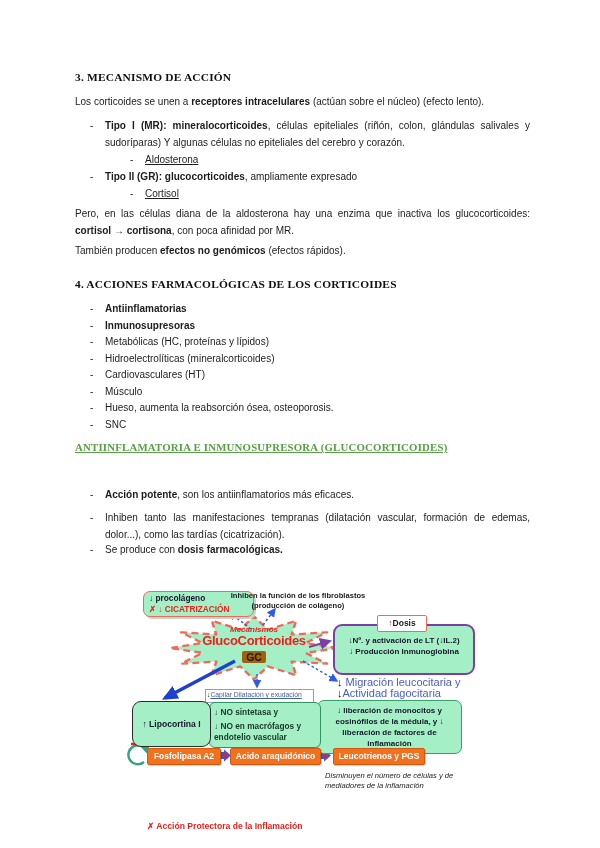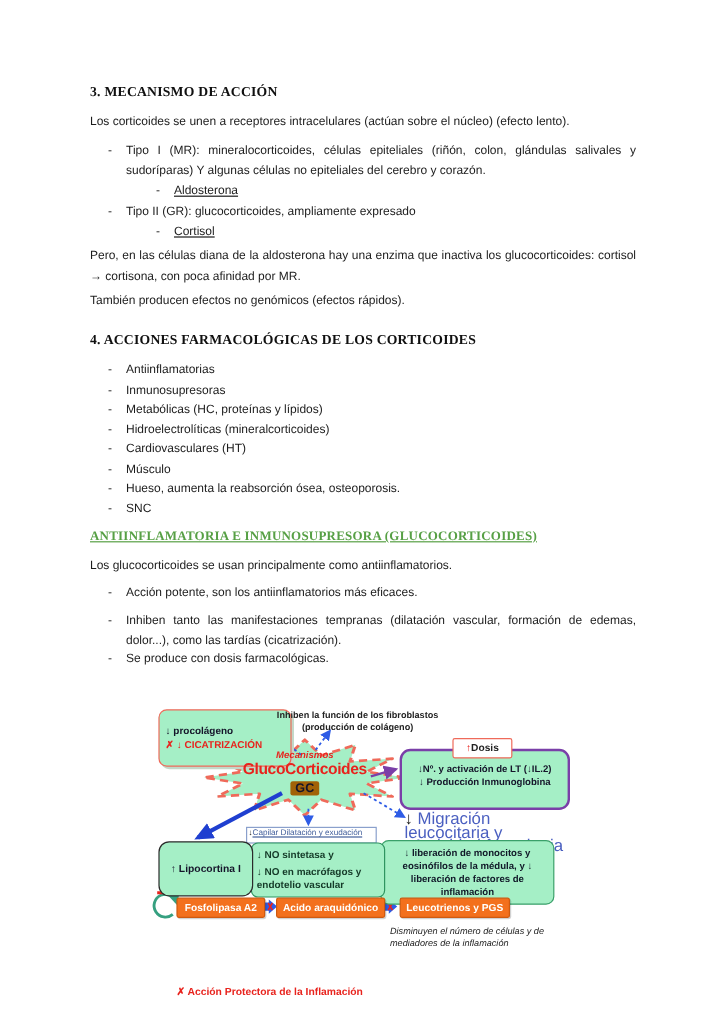--- a/index.html
+++ b/index.html
@@ -7,40 +7,40 @@
         font-family:"Liberation Sans",sans-serif;color:#1c1c1c;border-radius:26px;}
   .abs{position:absolute;}
   .body{font-size:10px;line-height:17px;color:#1c1c1c;}
   .just{text-align:justify;}
   .serifh{font-family:"Liberation Serif",serif;font-weight:bold;font-size:11.4px;color:#101010;letter-spacing:.2px;}
   .greenh{font-family:"Liberation Serif",serif;font-weight:bold;font-size:10.8px;color:#57a045;
           text-decoration:underline;letter-spacing:.2px;}
   .bullet{display:flex;}
   .dash{width:15px;flex:none;}
   .subul{text-decoration:underline;}
-  b{font-weight:normal;}
+  b{font-weight:bold;}
 
   
   .diagram{position:absolute;left:123px;top:585px;width:360px;height:240px;font-family:"Liberation Sans",sans-serif;}
   .mintbox{position:absolute;background:#a5efc6;border-radius:7px;font-weight:bold;color:#15152a;}
-  .procolageno{left:9px;top:6px;width:99px;border:1.4px solid #ef6a5a;padding:12px 5px;
+  .procolageno{left:20px;top:6px;width:99px;border:1.4px solid #ef6a5a;padding:1px 5px;
                font-size:8.3px;line-height:11px;box-shadow:2px 2px 0 #c3d8c8;}
   .procolageno .l2{color:#e8231d;}
   .fibro{left:106px;top:6px;width:138px;font-size:7.6px;line-height:10px;font-weight:bold;color:#222;text-align:center;}
   .startext{left:52px;top:40px;width:158px;text-align:center;}
   .star1{font-size:8px;font-style:italic;font-weight:bold;color:#e8231d;line-height:9px;}
   .star2{font-size:13px;font-weight:bold;color:#e8231d;line-height:13px;letter-spacing:-.3px;}
   .star3{display:inline-block;background:#a16207;padding:0 4px;font-size:10.5px;font-weight:bold;color:#15152a;line-height:12px;border-radius:2px;}
   .dosis{left:254px;top:30px;width:48px;height:15px;background:#fff;border:1.5px solid #ef6a5a;border-radius:2px;
          font-size:8.5px;font-weight:bold;color:#222;text-align:center;line-height:14px;z-index:3;}
   .dosis .up{color:#e8231d;}
   .ltbox{left:210px;top:39px;width:138px;height:38px;border:2px solid #7a3fa8;border-radius:9px;
          font-size:8px;line-height:11px;text-align:center;padding-top:9px;z-index:2;}
   .rechazo{left:209px;top:80px;width:142px;font-size:8px;font-weight:bold;color:#e8231d;text-align:center;line-height:10px;}
-  .migr{left:214px;top:92px;font-size:14px;line-height:11px;font-weight:bold;}
+  .migr{left:214px;top:92px;font-size:11px;line-height:11px;font-weight:bold;}
   .migr .ar{color:#111;}
   .migr .tx{color:#4a5fc0;font-weight:normal;}
   .monocitos{left:194px;top:115px;width:137px;height:48px;border:1.2px solid #3aa06a;font-size:8px;line-height:11px;
              display:flex;align-items:center;text-align:center;padding:2px 3px;color:#101828;}
   .capilar{left:82px;top:104px;width:106px;height:12px;background:#fff;border:1px solid #8aa0cc;
            font-size:6.8px;line-height:10px;color:#44609c;white-space:nowrap;padding-left:1px;}
   .capilar .ar{color:#111;font-weight:bold;}
   .capilar .tx{text-decoration:underline;}
   .nobox{left:86px;top:117px;width:102px;border:1.5px solid #2f9460;border-radius:6px;
          font-size:8.3px;line-height:11px;padding:4px 4px;color:#143a28;}
@@ -118,21 +118,20 @@
         <span>Hueso, aumenta la reabsorción ósea, osteoporosis.</span>
       </div>
     <div class="bullet">
         <span class="dash">-</span>
         <span>SNC</span>
       </div>
   </div>
 
   <div class="abs greenh" style="left:75px;top:441px">ANTIINFLAMATORIA E INMUNOSUPRESORA (GLUCOCORTICOIDES)</div>
 
-  <div class="abs body" style="left:75px;top:463px;width:455px">Los glucocorticoides se usan principalmente como antiinflamatorios.</div>
 
   <div class="abs body bullet" style="left:90px;top:486px;width:440px">
     <span class="dash">-</span>
     <div style="flex:1"><b>Acción potente</b><span>, son los antiinflamatorios más eficaces.</span></div>
   </div>
 
   <div class="abs body bullet" style="left:90px;top:509px;width:440px">
     <span class="dash">-</span>
     <div class="just" style="flex:1">Inhiben tanto las manifestaciones tempranas (dilatación vascular, formación de edemas, dolor...), como las tardías (cicatrización).</div>
   </div>

